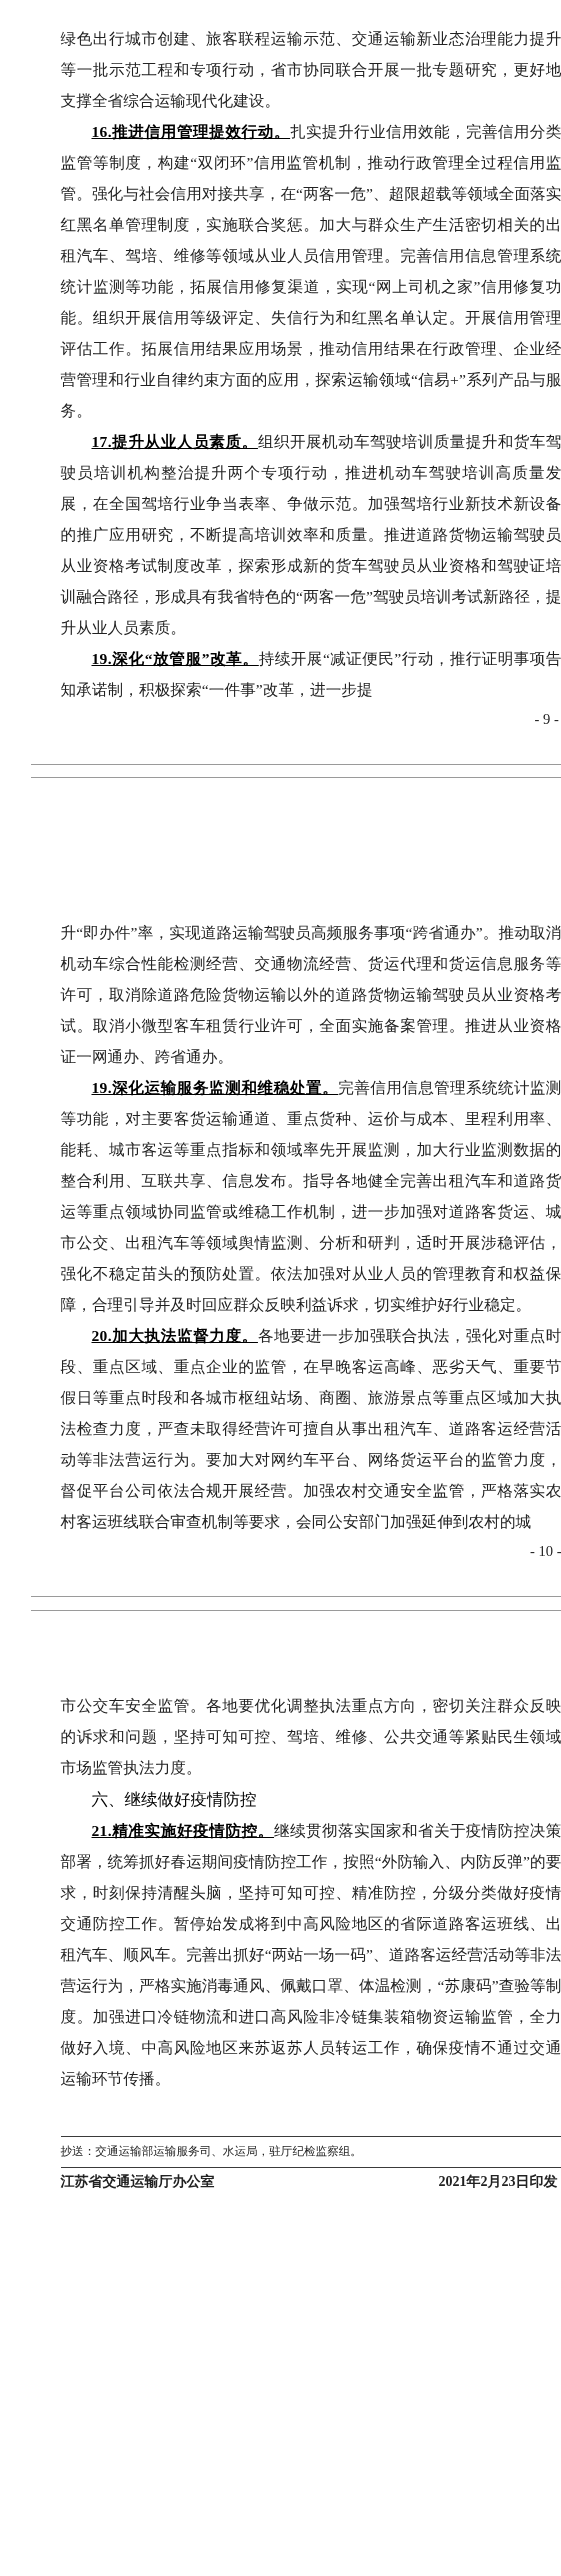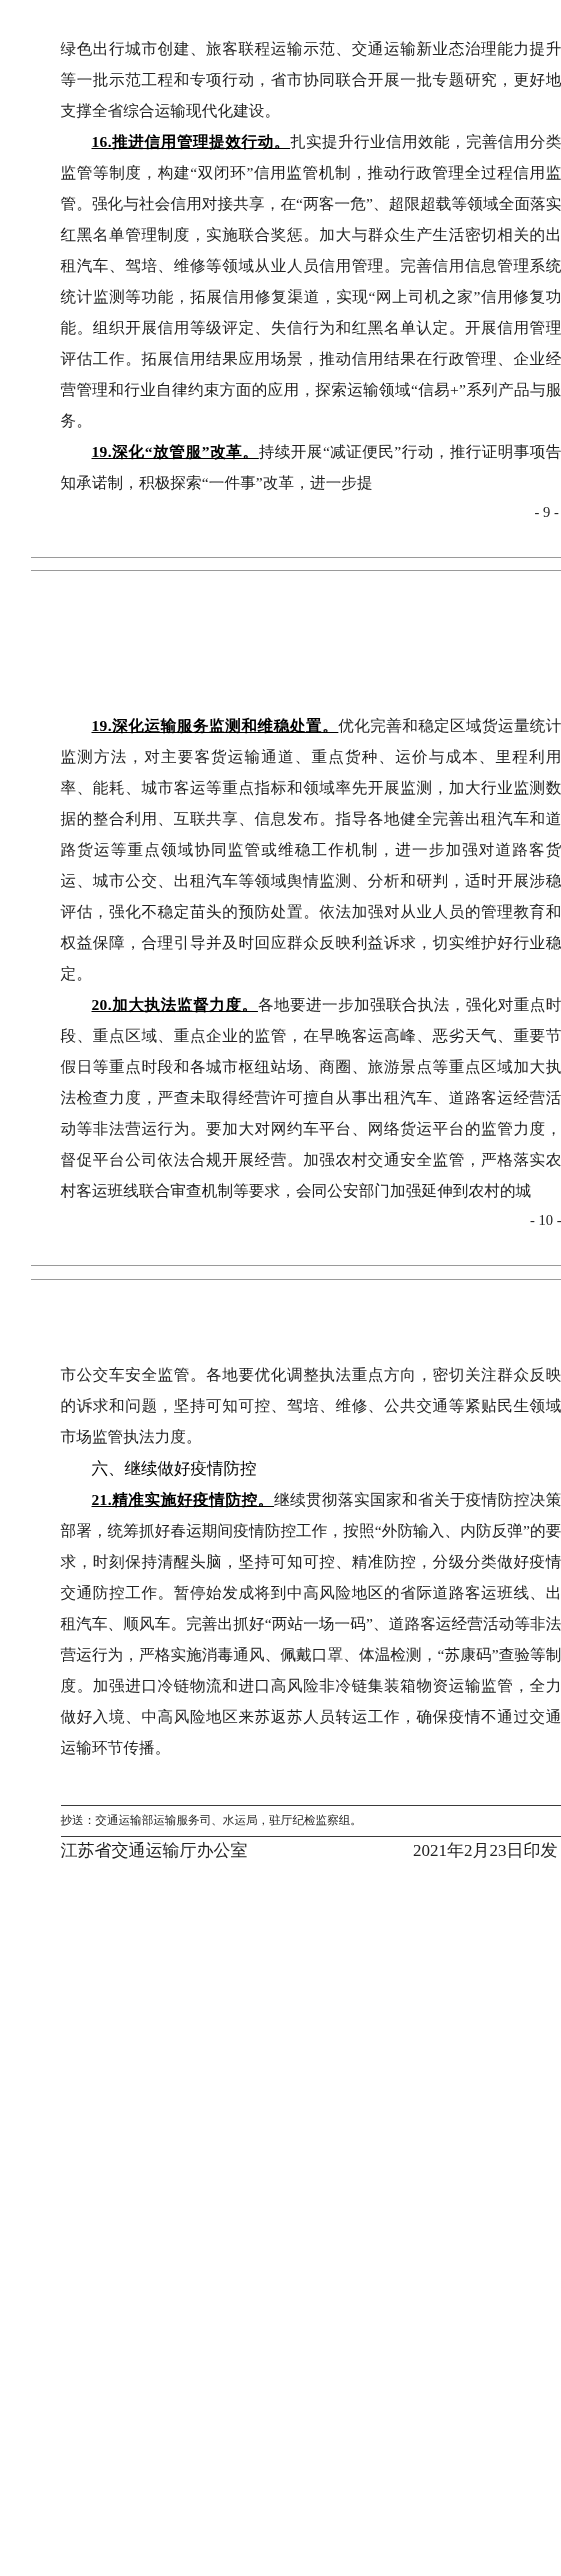--- a/index.html
+++ b/index.html
@@ -9,21 +9,21 @@
     background: #ffffff;
   }
   body {
     width: 561px;
     font-family: "Liberation Serif", "DejaVu Serif", serif;
     color: #1a1a1a;
     -webkit-font-smoothing: none;
   }
   .doc {
     width: 500px;
-    margin: 14px auto;
+    margin: 4px auto;
     background: #a21caf;
   }
   .page {
     position: relative;
     width: 561px;
     box-sizing: border-box;
     background: #ffffff;
     overflow: hidden;
   }
   .page-sep {
@@ -99,56 +99,59 @@
   .footer-line {
     font-size: 11.6px;
     line-height: 20px;
     color: #222;
     white-space: nowrap;
   }
   .footer-row {
     display: flex;
     justify-content: space-between;
     align-items: baseline;
-    font-size: 17px;
+    font-size: 14px;
     line-height: 20px;
     color: #222;
+    font-weight: bold;
   }
   .footer-row .left  { text-align: left; }
   .footer-row .right { text-align: center; padding-right: 4px; }
 </style>
 </head>
 <body>
 
 <div class="doc">
 
   <div class="page">
     <div class="spacer-top"></div>
     <div class="page-body">
 
       <p class="para cont">绿色出行城市创建、旅客联程运输示范、交通运输新业态治理能力提升等一批示范工程和专项行动，省市协同联合开展一批专题研究，更好地支撑全省综合运输现代化建设。</p>
 
       <p class="para indent"><span class="lead">16.推进信用管理提效行动。</span><span>扎实提升行业信用效能，完善信用分类监管等制度，构建“双闭环”信用监管机制，推动行政管理全过程信用监管。强化与社会信用对接共享，在“两客一危”、超限超载等领域全面落实红黑名单管理制度，实施联合奖惩。加大与群众生产生活密切相关的出租汽车、驾培、维修等领域从业人员信用管理。完善信用信息管理系统统计监测等功能，拓展信用修复渠道，实现“网上司机之家”信用修复功能。组织开展信用等级评定、失信行为和红黑名单认定。开展信用管理评估工作。拓展信用结果应用场景，推动信用结果在行政管理、企业经营管理和行业自律约束方面的应用，探索运输领域“信易+”系列产品与服务。</span></p>
 
+      <p class="para indent"><span class="lead">17.提升从业人员素质。</span><span>组织开展机动车驾驶培训质量提升和货车驾驶员培训机构整治提升两个专项行动，推进机动车驾驶培训高质量发展，在全国驾培行业争当表率、争做示范。加强驾培行业新技术新设备的推广应用研究，不断提高培训效率和质量。推进道路货物运输驾驶员从业资格考试制度改革，探索形成新的货车驾驶员从业资格和驾驶证培训融合路径，形成具有我省特色的“两客一危”驾驶员培训考试新路径，提升从业人员素质。</span></p>
 
       <p class="para indent"><span class="lead">19.深化“放管服”改革。</span><span>持续开展“减证便民”行动，推行证明事项告知承诺制，积极探索“一件事”改革，进一步提</span></p>
 
       <p class="pagenum right">- 9 -</p>
     </div>
     <div class="spacer-sm"></div>
   </div>
 
   <div class="page-sep"></div>
 
   <div class="page">
     <div class="spacer-lg"></div>
     <div class="page-body">
 
+      <p class="para cont">升“即办件”率，实现道路运输驾驶员高频服务事项“跨省通办”。推动取消机动车综合性能检测经营、交通物流经营、货运代理和货运信息服务等许可，取消除道路危险货物运输以外的道路货物运输驾驶员从业资格考试。取消小微型客车租赁行业许可，全面实施备案管理。推进从业资格证一网通办、跨省通办。</p>
 
-      <p class="para indent"><span class="lead">19.深化运输服务监测和维稳处置。</span><span>优化完善和稳定区域货运量统计监测方法，对主要客货运输通道、重点货种、运价与成本、里程利用率、能耗、城市客运等重点指标和领域率先开展监测，加大行业监测数据的整合利用、互联共享、信息发布。指导各地健全完善出租汽车和道路货运等重点领域协同监管或维稳工作机制，进一步加强对道路客货运、城市公交、出租汽车等领域舆情监测、分析和研判，适时开展涉稳评估，强化不稳定苗头的预防处置。依法加强对从业人员的管理教育和权益保障，合理引导并及时回应群众反映利益诉求，切实维护好行业稳定。</span></p>
+      <p class="para indent"><span class="lead">19.深化运输服务监测和维稳处置。</span><span>完善信用信息管理系统统计监测等功能，对主要客货运输通道、重点货种、运价与成本、里程利用率、能耗、城市客运等重点指标和领域率先开展监测，加大行业监测数据的整合利用、互联共享、信息发布。指导各地健全完善出租汽车和道路货运等重点领域协同监管或维稳工作机制，进一步加强对道路客货运、城市公交、出租汽车等领域舆情监测、分析和研判，适时开展涉稳评估，强化不稳定苗头的预防处置。依法加强对从业人员的管理教育和权益保障，合理引导并及时回应群众反映利益诉求，切实维护好行业稳定。</span></p>
 
       <p class="para indent"><span class="lead">20.加大执法监督力度。</span><span>各地要进一步加强联合执法，强化对重点时段、重点区域、重点企业的监管，在早晚客运高峰、恶劣天气、重要节假日等重点时段和各城市枢纽站场、商圈、旅游景点等重点区域加大执法检查力度，严查未取得经营许可擅自从事出租汽车、道路客运经营活动等非法营运行为。要加大对网约车平台、网络货运平台的监管力度，督促平台公司依法合规开展经营。加强农村交通安全监管，严格落实农村客运班线联合审查机制等要求，会同公安部门加强延伸到农村的城</span></p>
 
       <p class="pagenum left">- 10 -</p>
     </div>
     <div class="spacer-sm"></div>
   </div>
 
   <div class="page-sep"></div>
 

